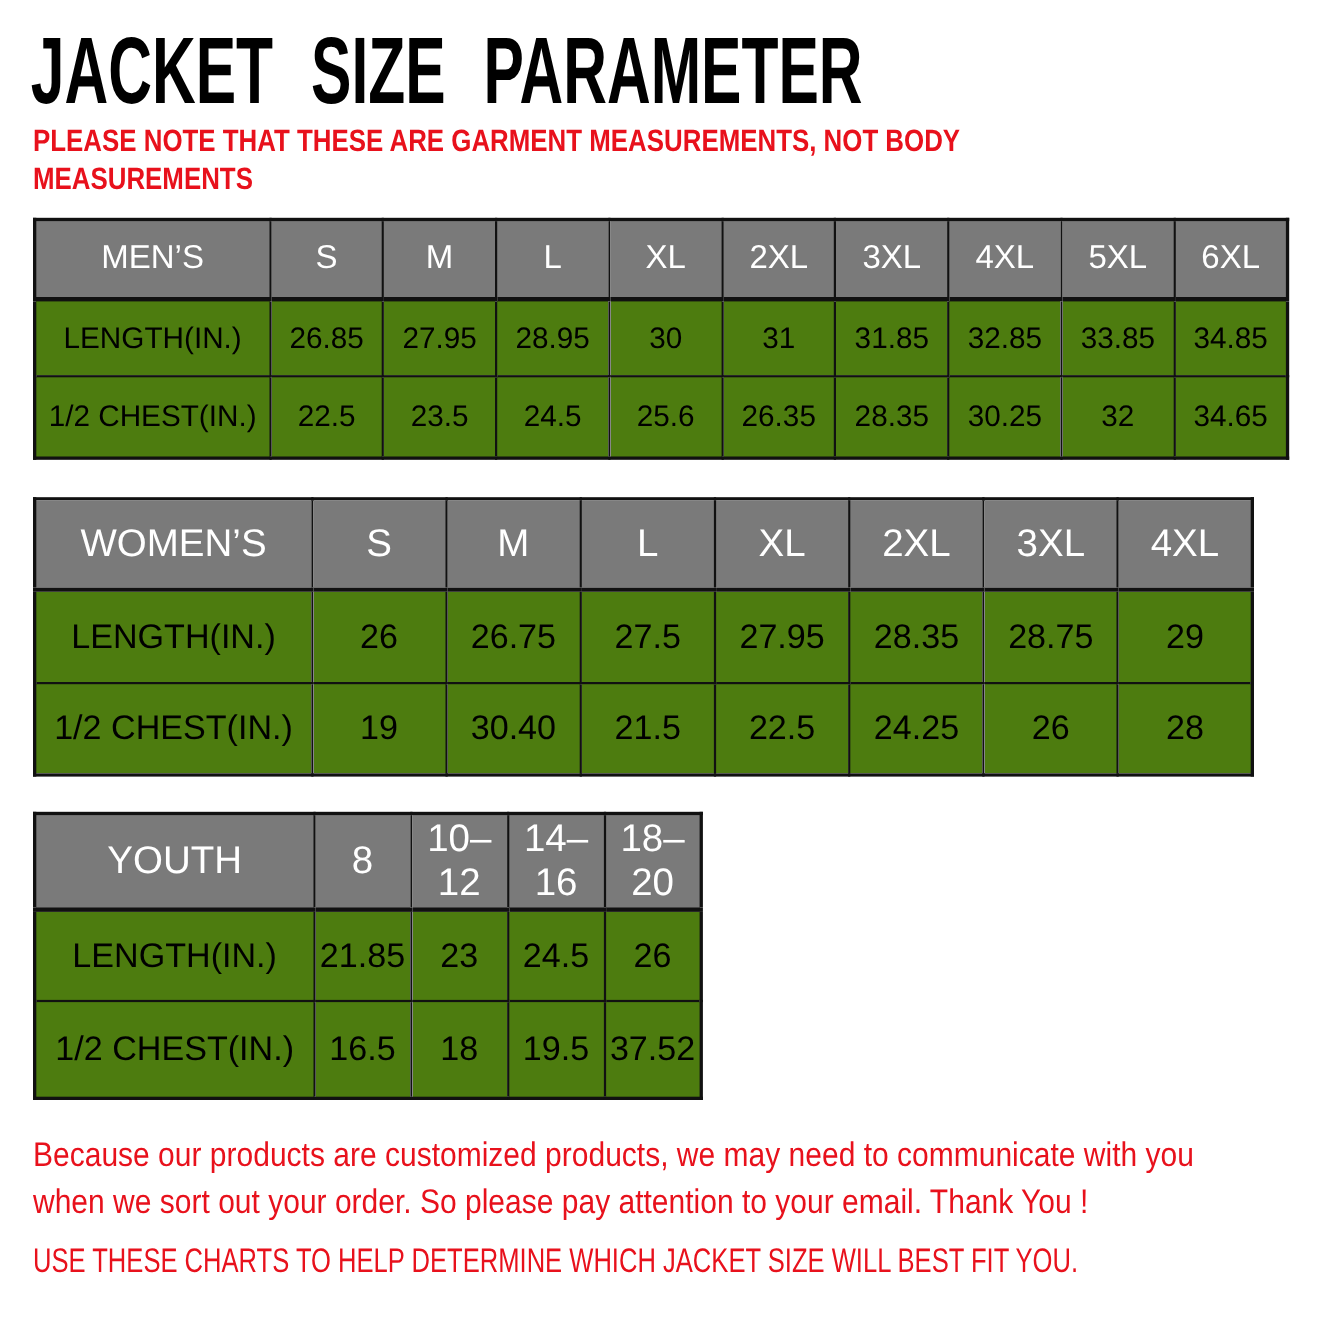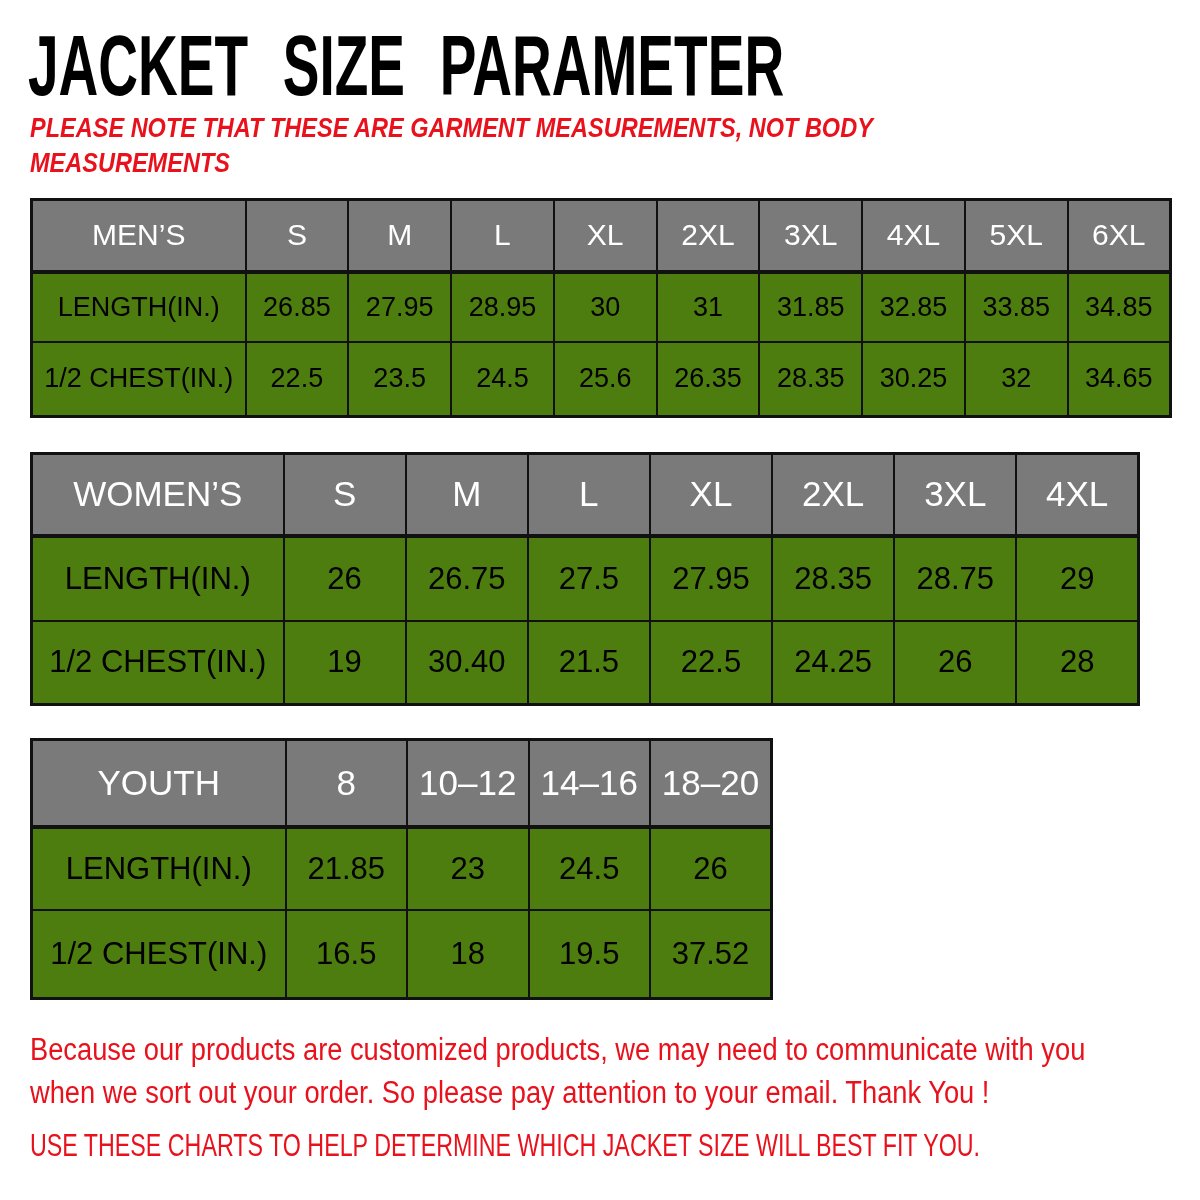--- a/index.html
+++ b/index.html
@@ -12,21 +12,21 @@
   .page-title {
     position:absolute; left:28px; top:22px;
     font-size:86px; line-height:1; font-weight:bold; white-space:nowrap;
     letter-spacing:0px; word-spacing:0.35em;
     transform:scaleX(0.64); transform-origin:left top;
     color:var(--text-black,#000);
   }
   
   .note {
     position:absolute; left:30px; top:110px;
-    color:var(--accent-red,#e8111c); font-weight:bold; font-size:28px; line-height:35px;font-style:italic;
+    color:var(--accent-red,#e8111c); font-weight:bold; font-size:28px; line-height:35px;
   }
   .note .line { white-space:nowrap; transform:scaleX(0.84); transform-origin:left top; }
 
   
   .size-table {
     position:absolute; border-collapse:collapse; table-layout:fixed;
     border:3px solid var(--border,#111);
   }
   .size-table th, .size-table td {
     border:2px solid var(--border,#111);
@@ -49,21 +49,21 @@
 
   
   .tbl-womens { left:30px; top:452px; width:1110px; font-size:31px;padding-left:36px; }
   .tbl-womens col.c0 { width:252px; }
   .tbl-womens thead tr { height:82px; }
   .tbl-womens thead th { font-size:35px; }
   .tbl-womens tbody tr:nth-child(1) { height:85px; }
   .tbl-womens tbody tr:nth-child(2) { height:84px; }
 
   
-  .tbl-youth { left:30px; top:738px; width:743px; font-size:31px; }
+  .tbl-youth { left:30px; top:738px; width:609px; font-size:31px; }
   .tbl-youth col.c0 { width:254px; }
   .tbl-youth thead tr { height:87px; }
   .tbl-youth thead th { font-size:35px; }
   .tbl-youth tbody tr:nth-child(1) { height:83px; }
   .tbl-youth tbody tr:nth-child(2) { height:89px; }
 
   
   .footer-para {
     position:absolute; left:30px; top:1028px;
     color:var(--accent-red,#e8111c); font-size:31px; line-height:43px; font-weight:normal;

